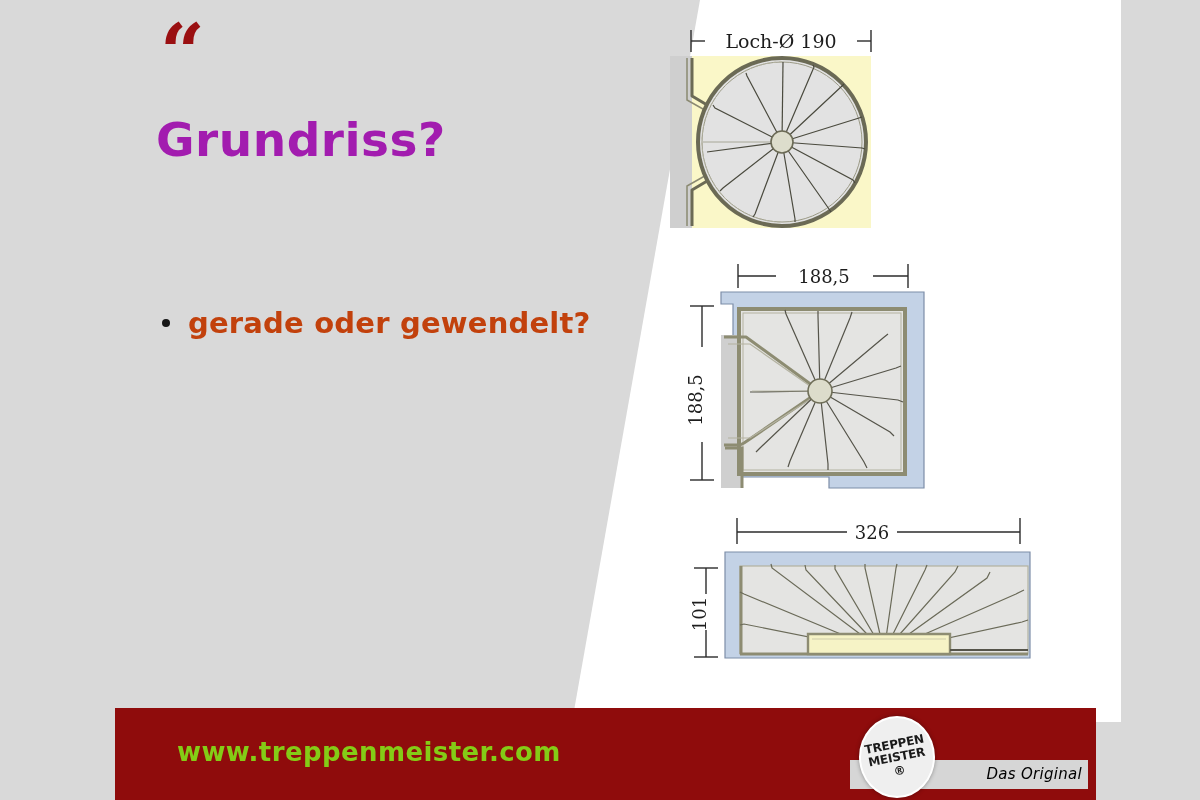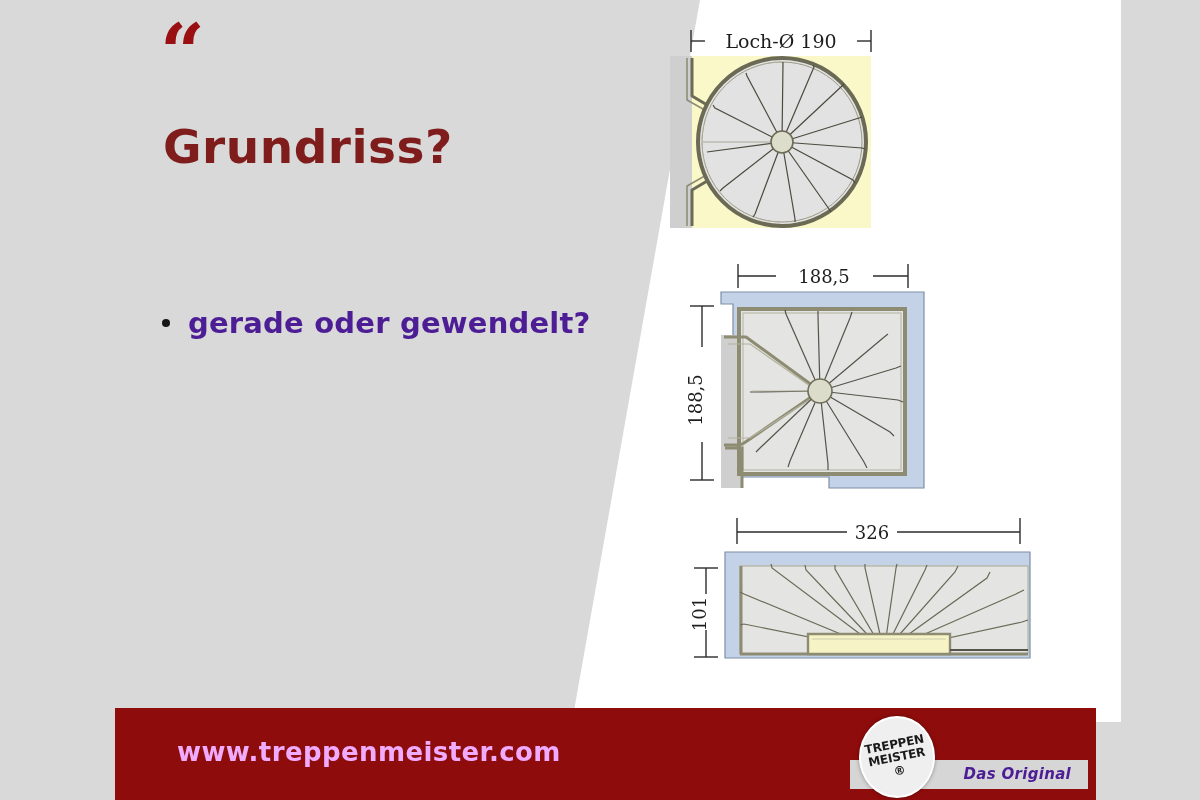--- a/index.html
+++ b/index.html
@@ -53,42 +53,42 @@
     line-height: 1;
     color: #9a0f11;
     letter-spacing: -2px;
     user-select: none;
   }
 
   .headline {
     position: absolute;
     left: 155px;
     top: 113px;
-    margin: 8px;
+    margin: 1px;
     font-size: 47px;
     font-weight: 700;
     line-height: 1.1;
-    color: #7f1d1d;
+    color: #a21caf;
     letter-spacing: 0.5px;
   }
 
   .bullets {
     position: absolute;
     left: 160px;
     top: 300px;
     margin: 0;
     padding: 0 0 0 28px;
     list-style: none;
     width: 450px;
   }
   .bullets li {
     position: relative;
     font-size: 29px;
     font-weight: 700;
-    color: #4c1d95;
+    color: #c2410c;
     line-height: 1.62;
     margin-bottom: 14px;
     letter-spacing: 0.2px;
   }
   .bullets li .dot {
     position: absolute;
     left: -26px;
     top: 19px;
     width: 8px;
     height: 8px;
@@ -104,21 +104,21 @@
     width: 981px;
     height: 92px;
     background: #8f0c0c;
   }
   .footer-url {
     position: absolute;
     left: 62px;
     top: 29px;
     font-size: 26px;
     font-weight: 700;
-    color: #f0abfc;
+    color: #84cc16;
     letter-spacing: 0.4px;
   }
 
   
   .logo {
     position: absolute;
     left: 728px;
     top: 5px;
     width: 250px;
     height: 88px;
@@ -126,26 +126,26 @@
   .logo-strip {
     position: absolute;
     left: 7px;
     top: 47px;
     width: 238px;
     height: 29px;
     background: #d6d6d6;
   }
   .logo-strip-text {
     position: absolute;
-    right: 17px;
+    right: 6px;
     top: 5px;
     font-size: 15px;
-    font-weight: 700;
+    font-weight: 400;
     font-style: italic;
-    color: #4c1d95;
+    color: #000000;
     letter-spacing: 0.3px;
   }
   .logo-circle {
     position: absolute;
     left: 16px;
     top: 3px;
     width: 72px;
     height: 78px;
     border-radius: 50%;
     background: #efefef;

